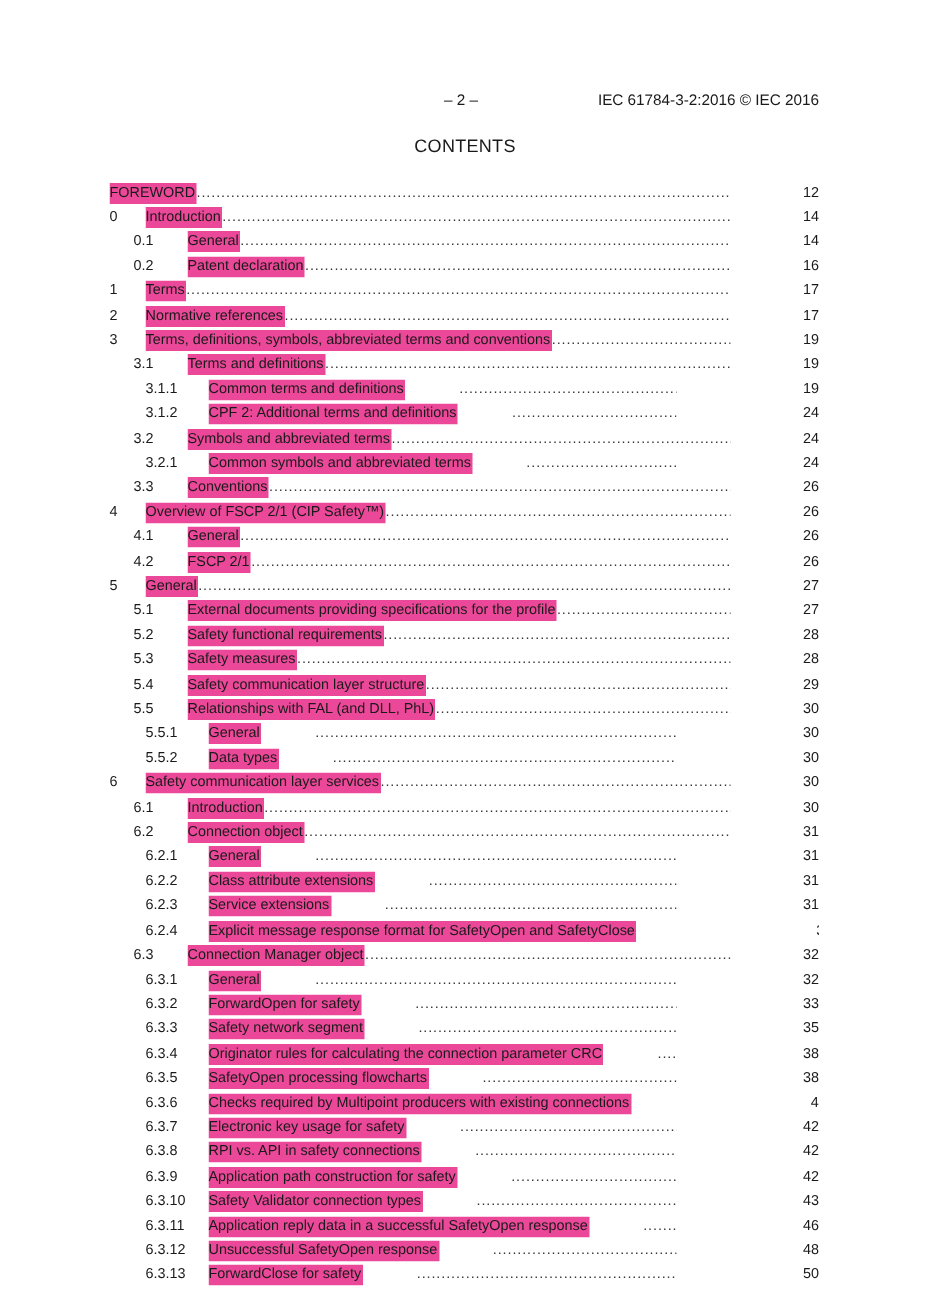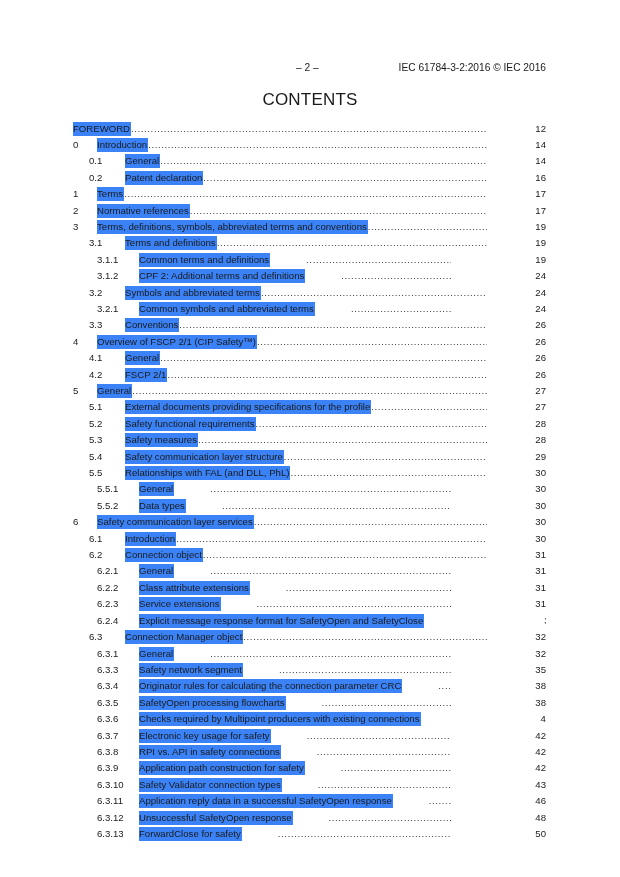--- a/index.html
+++ b/index.html
@@ -32,21 +32,21 @@
       position: absolute;
       right: 74px;
       top: 0;
     }
     .contents-title {
       position: absolute;
       top: 90px;
       left: 0;
       width: 620px;
       text-align: center;
-      font-size: 17px;
+      font-size: 12px;
       letter-spacing: 0.2px;
     }
     .toc {
       position: absolute;
       top: 121.5px;
       left: 73px;
       width: 473px;
     }
     .toc-row {
       position: relative;
@@ -62,21 +62,21 @@
     .toc-title-wrap {
       position: absolute;
       top: 0;
       right: 0;
       display: flex;
       align-items: baseline;
       overflow: hidden;
     }
     .toc-title {
       flex: 0 0 auto;
-      background: #3b82f6;
+      background: #ec4899;
       padding-right: 1px;
     }
     .toc-leader {
       flex: 1 1 auto;
       overflow: hidden;
       white-space: nowrap;
       letter-spacing: 0.6px;
       color: #333;
     }
     .toc-leader::before {
@@ -367,20 +367,28 @@
   </div>
     <div class="toc-row lvl-3">
     <span class="toc-num">6.3.1</span>
     <div class="toc-title-wrap">
       <span class="toc-title">General</span>
       <span class="toc-leader"></span>
       <span class="toc-page">32</span>
     </div>
   </div>
     <div class="toc-row lvl-3">
+    <span class="toc-num">6.3.2</span>
+    <div class="toc-title-wrap">
+      <span class="toc-title">ForwardOpen for safety</span>
+      <span class="toc-leader"></span>
+      <span class="toc-page">33</span>
+    </div>
+  </div>
+    <div class="toc-row lvl-3">
     <span class="toc-num">6.3.3</span>
     <div class="toc-title-wrap">
       <span class="toc-title">Safety network segment</span>
       <span class="toc-leader"></span>
       <span class="toc-page">35</span>
     </div>
   </div>
     <div class="toc-row lvl-3">
     <span class="toc-num">6.3.4</span>
     <div class="toc-title-wrap">

